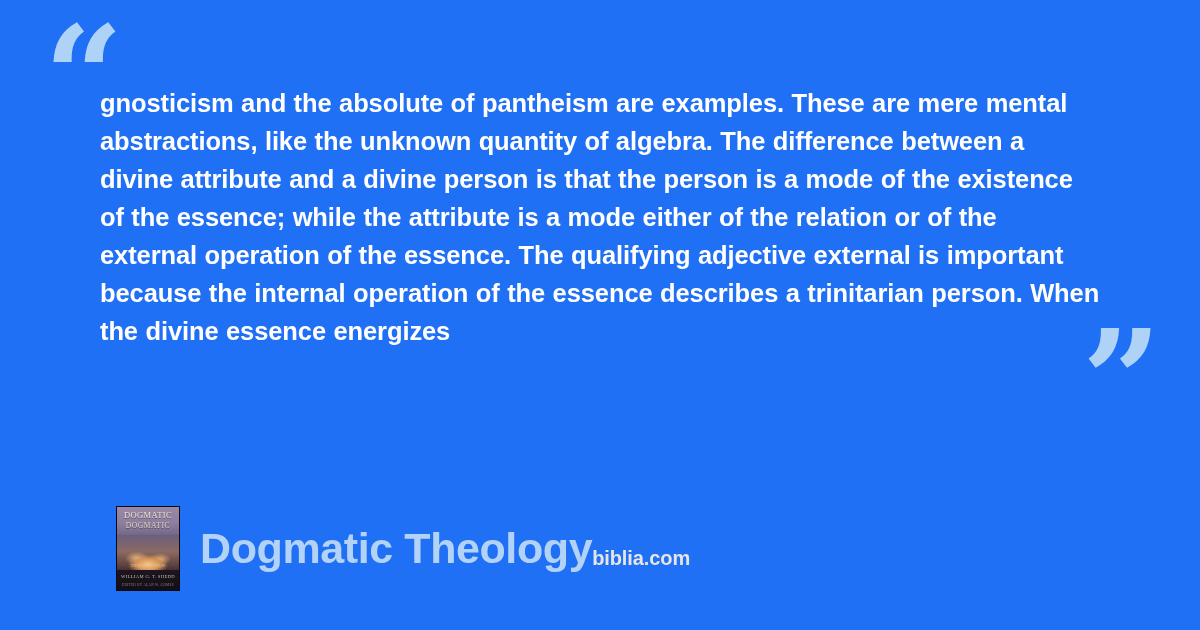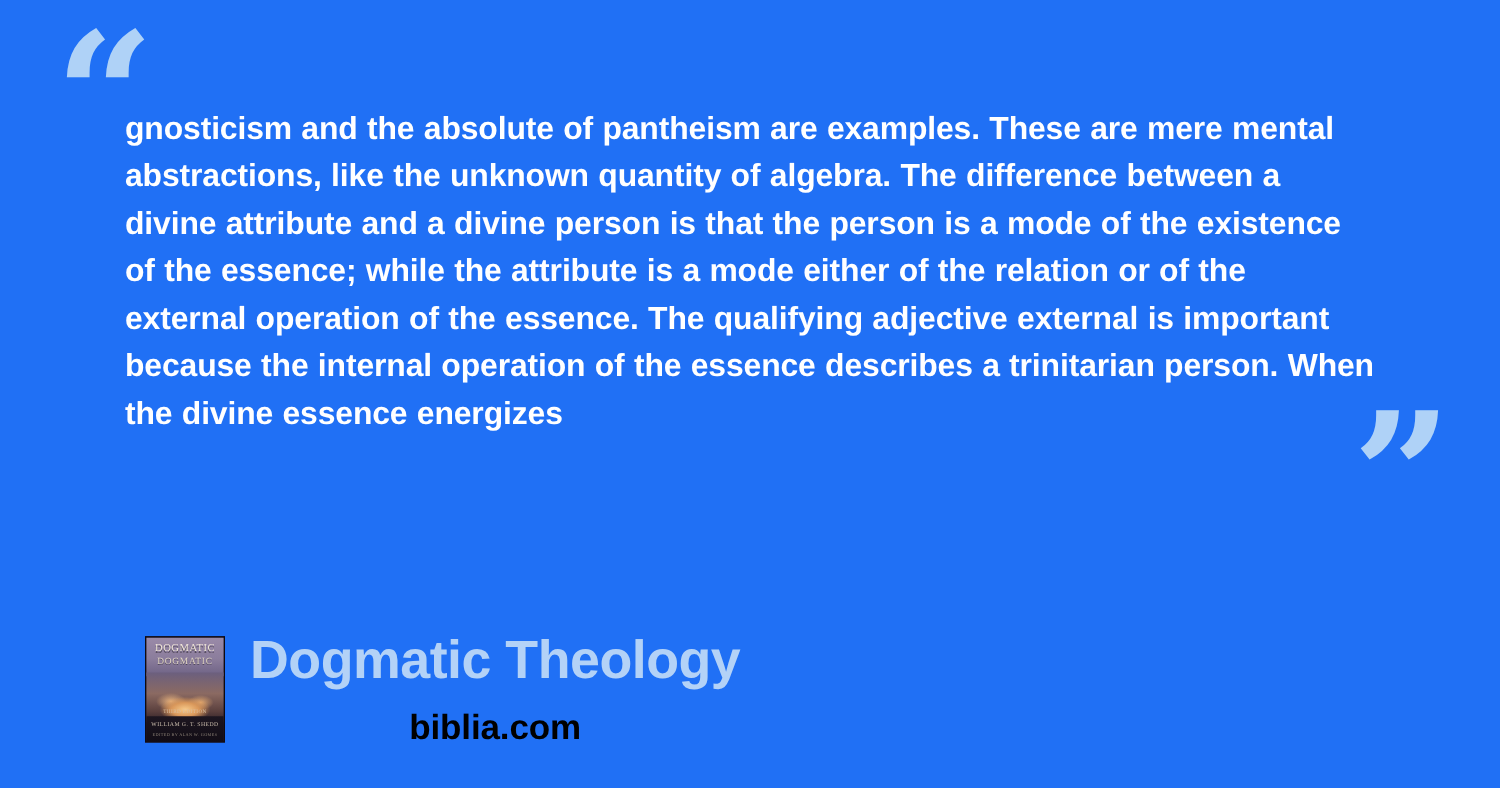--- a/index.html
+++ b/index.html
@@ -154,37 +154,37 @@
     font-family: "Liberation Serif", serif;
     font-size: 3.4px;
     letter-spacing: 0.3px;
     color: #8d8277;
     white-space: nowrap;
   }
 
   #footer-text {
     margin-left: 20px;
     display: flex;
-    flex-direction: column;
+    flex-direction: row;
     justify-content: center;
     text-align: center;
   }
   #book-title {
     color: #b3d2f7;
     font-family: "Liberation Sans", sans-serif;
     font-weight: 700;
     font-size: 43px;
     line-height: 44px;
     letter-spacing: -0.4px;
   }
   #site-name {
-    color: #000000;
-    font-family: "Liberation Sans", sans-serif;
-    font-weight: 700;
-    font-size: 28px;
+    color: #e5e5e5;
+    font-family: "Liberation Sans", sans-serif;
+    font-weight: 700;
+    font-size: 20px;
     line-height: 28px;
     margin-top: 18px;
     letter-spacing: -0.1px;
   }
 </style>
 </head>
 <body>
 
 <div id="card">
 

